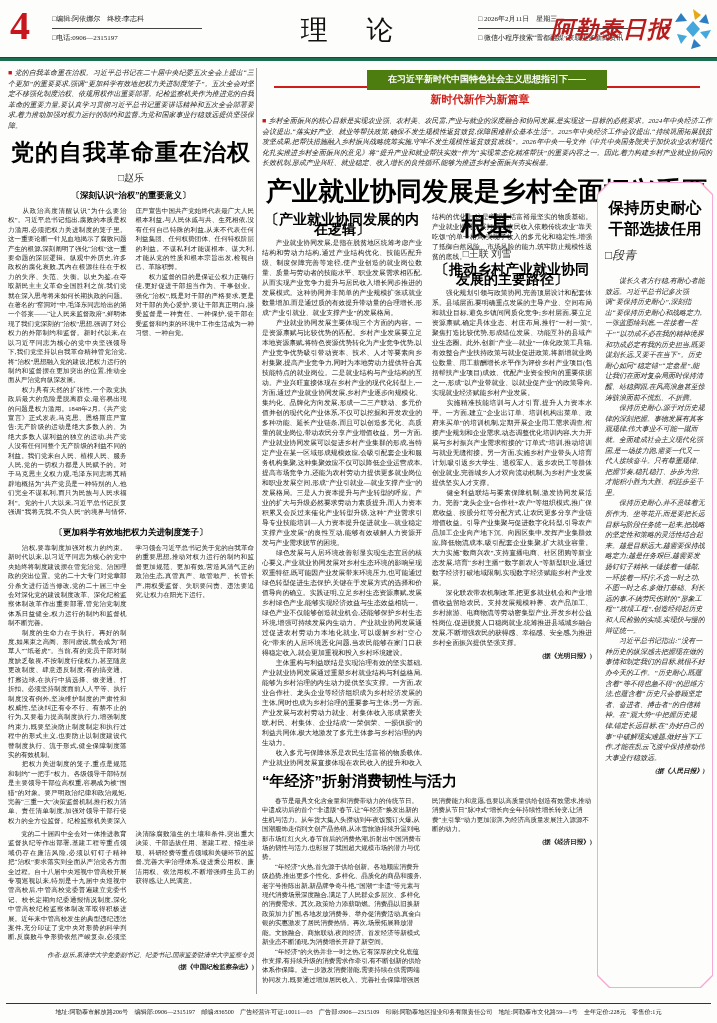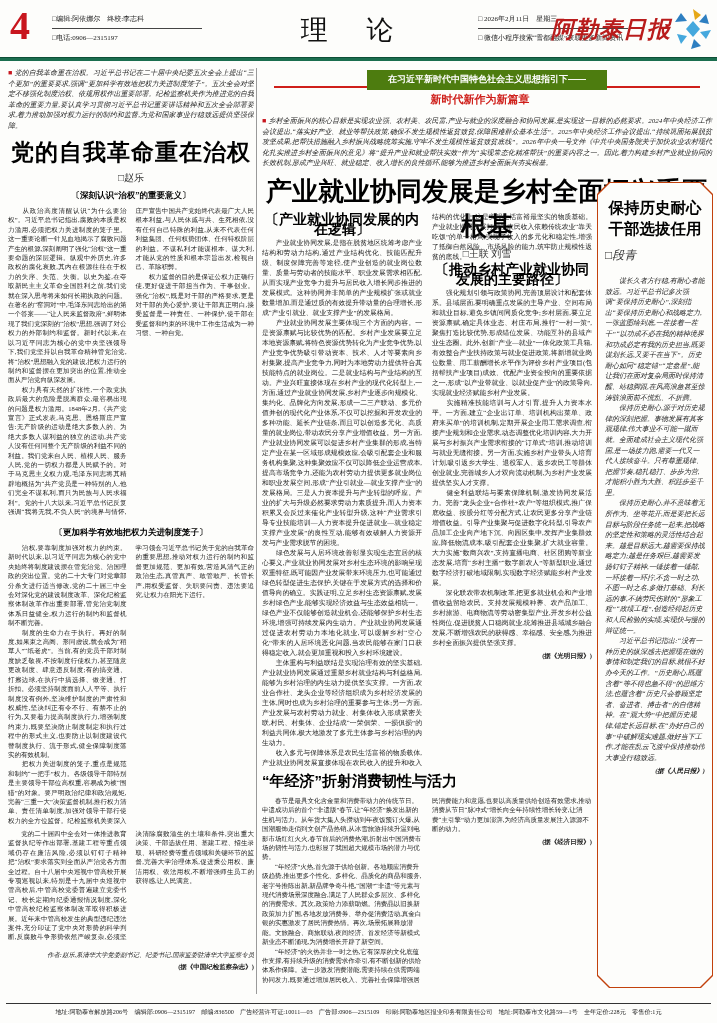--- a/index.html
+++ b/index.html
@@ -58,21 +58,21 @@
 
   
   .bot-art { position:absolute; left:262px; top:772px; width:330px; height:220px; overflow:hidden; }
   .bot-art .headline { font-size:15px; font-weight:900; text-align:left;
     font-family:Liberation Sans, sans-serif; margin-bottom:5px; color:#000; }
   .bot-art .cols { column-count:2; column-gap:10px; column-fill:auto; height:190px;
     font-size:6.5px; line-height:9.4px; overflow:hidden; }
 
   
   .rbox-outer { position:absolute; left:597px; top:182px; width:116px; height:806px;
-    background:#c2410c;
+    background:#f9a8d4;
     clip-path:polygon(12px 0,calc(100% - 12px) 0,100% 12px,100% calc(100% - 12px),calc(100% - 12px) 100%,12px 100%,0 calc(100% - 12px),0 12px); }
   .rbox-inner { position:absolute; inset:1px; background:#fdfdfb; padding:14px 7px 10px 7px; overflow:hidden;
     clip-path:polygon(12px 0,calc(100% - 12px) 0,100% 12px,100% calc(100% - 12px),calc(100% - 12px) 100%,12px 100%,0 calc(100% - 12px),0 12px); }
   .rbox-inner .headline { font-size:15.5px; font-weight:900; text-align:center; line-height:21px;
     font-family:"Liberation Sans", sans-serif; color:#000; }
   .rbox-inner .byline { text-align:left; margin:8px 0 12px 0; font-size:12px;font-style:italic; }
   .rbox-body { font-size:7px; line-height:10.6px; font-style:italic; height:688px; overflow:hidden; }
 
   
   .pfooter { position:absolute; left:6px; right:6px; bottom:6px; border-top:1.5px solid #333;

